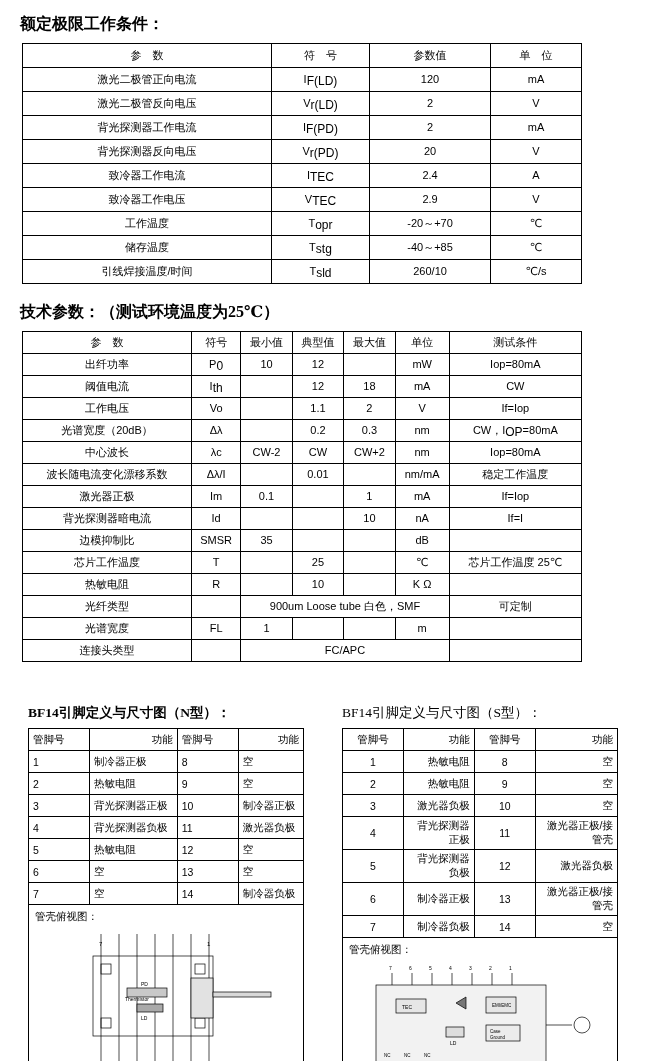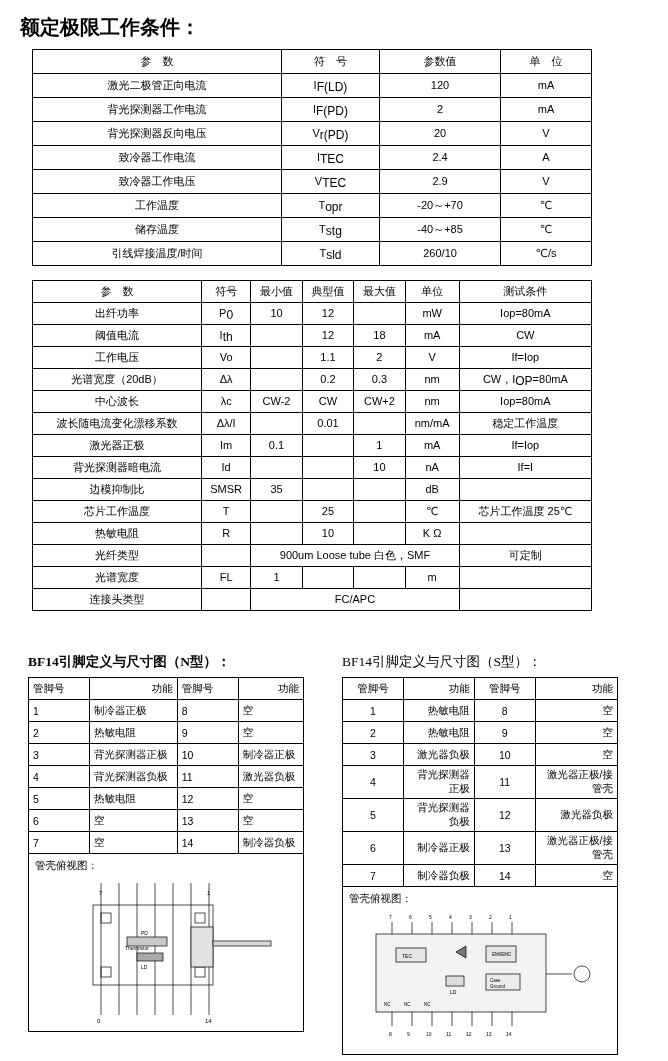--- a/index.html
+++ b/index.html
@@ -8,27 +8,27 @@
     height:1061px;
     background:#ffffff;
     font-family:"Liberation Sans","DejaVu Sans",sans-serif;
     font-size:11px;
     color:#000;
     position:relative;
     overflow:hidden;
   }
   .page{padding:10px 14px 0 14px;box-sizing:border-box;width:668px;}
   h2.section-title{
-    font-size:20px;
+    font-size:16px;
     font-weight:bold;
     margin:4px 0 8px 6px;
     font-family:"Liberation Serif","DejaVu Serif",serif;
   }
   table{border-collapse:collapse;}
-  .t1, .t2{width:560px;margin:0 0 0 18px;}
+  .t1, .t2{width:560px;margin:0 0 0 8px;}
   .t1 td,.t2 td{
     border:1px solid #000;
     text-align:center;
     vertical-align:middle;
     padding:2px 2px;
     font-size:11px;
     line-height:1.25;
   }
   .t1 td{height:19px;}
   .t2 td{height:17px;}
@@ -87,20 +87,26 @@
           <td>参数值</td>
           <td>单　位</td>
         </tr>
         <tr>
           <td>激光二极管正向电流</td>
           <td>I<sub>F(LD)</sub></td>
           <td>120</td>
           <td>mA</td>
         </tr>
         <tr>
+          <td>激光二极管反向电压</td>
+          <td>V<sub>r(LD)</sub></td>
+          <td>2</td>
+          <td>V</td>
+        </tr>
+        <tr>
           <td>背光探测器工作电流</td>
           <td>I<sub>F(PD)</sub></td>
           <td>2</td>
           <td>mA</td>
         </tr>
         <tr>
           <td>背光探测器反向电压</td>
           <td>V<sub>r(PD)</sub></td>
           <td>20</td>
           <td>V</td>
@@ -133,20 +139,21 @@
           <td>引线焊接温度/时间</td>
           <td>T<sub>sld</sub></td>
           <td>260/10</td>
           <td>℃/s</td>
         </tr>
       </tbody>
   </table>
 
   <div class="spacer"></div>
 
+  <h2 class="section-title">技术参数：（测试环境温度为25℃）</h2>
 
   <table class="t2">
     <tbody id="specs-body">
         <tr>
           <td>参　数</td>
           <td>符号</td>
           <td>最小值</td>
           <td>典型值</td>
           <td>最大值</td>
           <td>单位</td>

